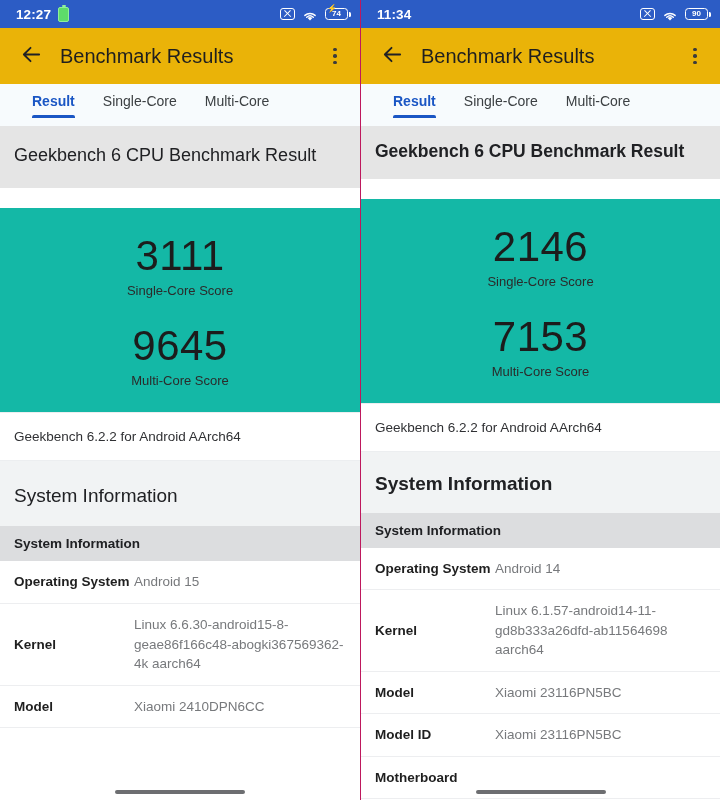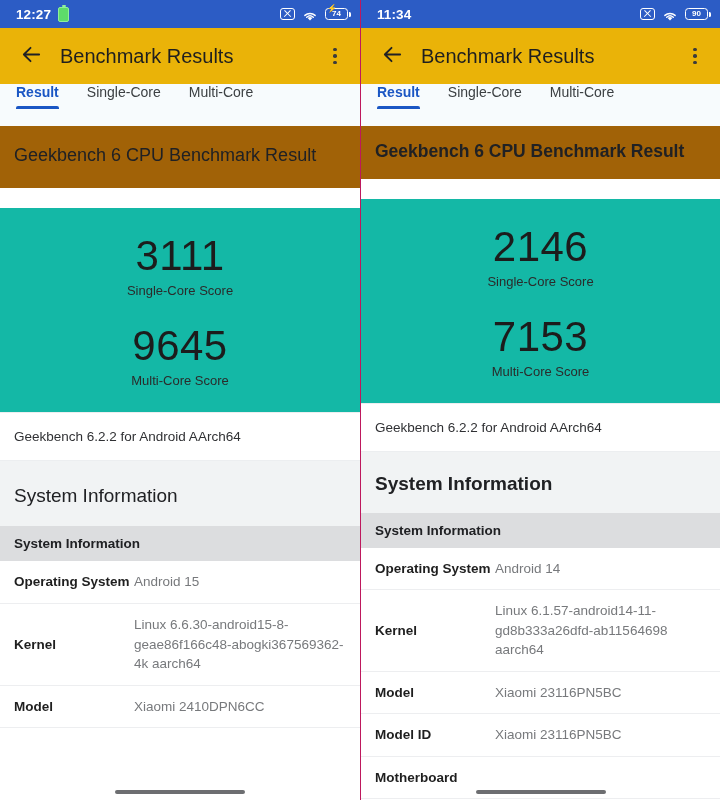--- a/index.html
+++ b/index.html
@@ -159,22 +159,22 @@
     width: 3.5px; height: 3.5px;
     border-radius: 50%;
     background: #3b3b3b;
     display: block;
   }
 
   
   .tabs {
     background: #f7fbfd;
     display: flex;
-    align-items: flex-start;
-    padding: 0 16px;
+    align-items: center;
+    padding: 0 32px;
     height: 42px;
     flex: 0 0 auto;
   }
   .tab {
     font-size: 14px;
     color: #3c4043;
     padding: 0 0 9px 0;
     margin-right: 28px;
     position: relative;
     cursor: pointer;
@@ -195,21 +195,21 @@
 
   
   .body {
     flex: 1 1 auto;
     overflow: hidden;
     background: #ffffff;
     position: relative;
   }
 
   .section-band {
-    background: #a16207;
+    background: #e5e5e5;
     padding: 14px 14px 16px 14px;
   }
   .section-band.tall { padding: 16px 14px 18px 14px; }
   .band-title {
     font-size: 18px;
     color: #202124;
     line-height: 1.55;
   }
   .band-title.bold { font-weight: bold; font-size: 17.5px; line-height: 1.3; }
 

